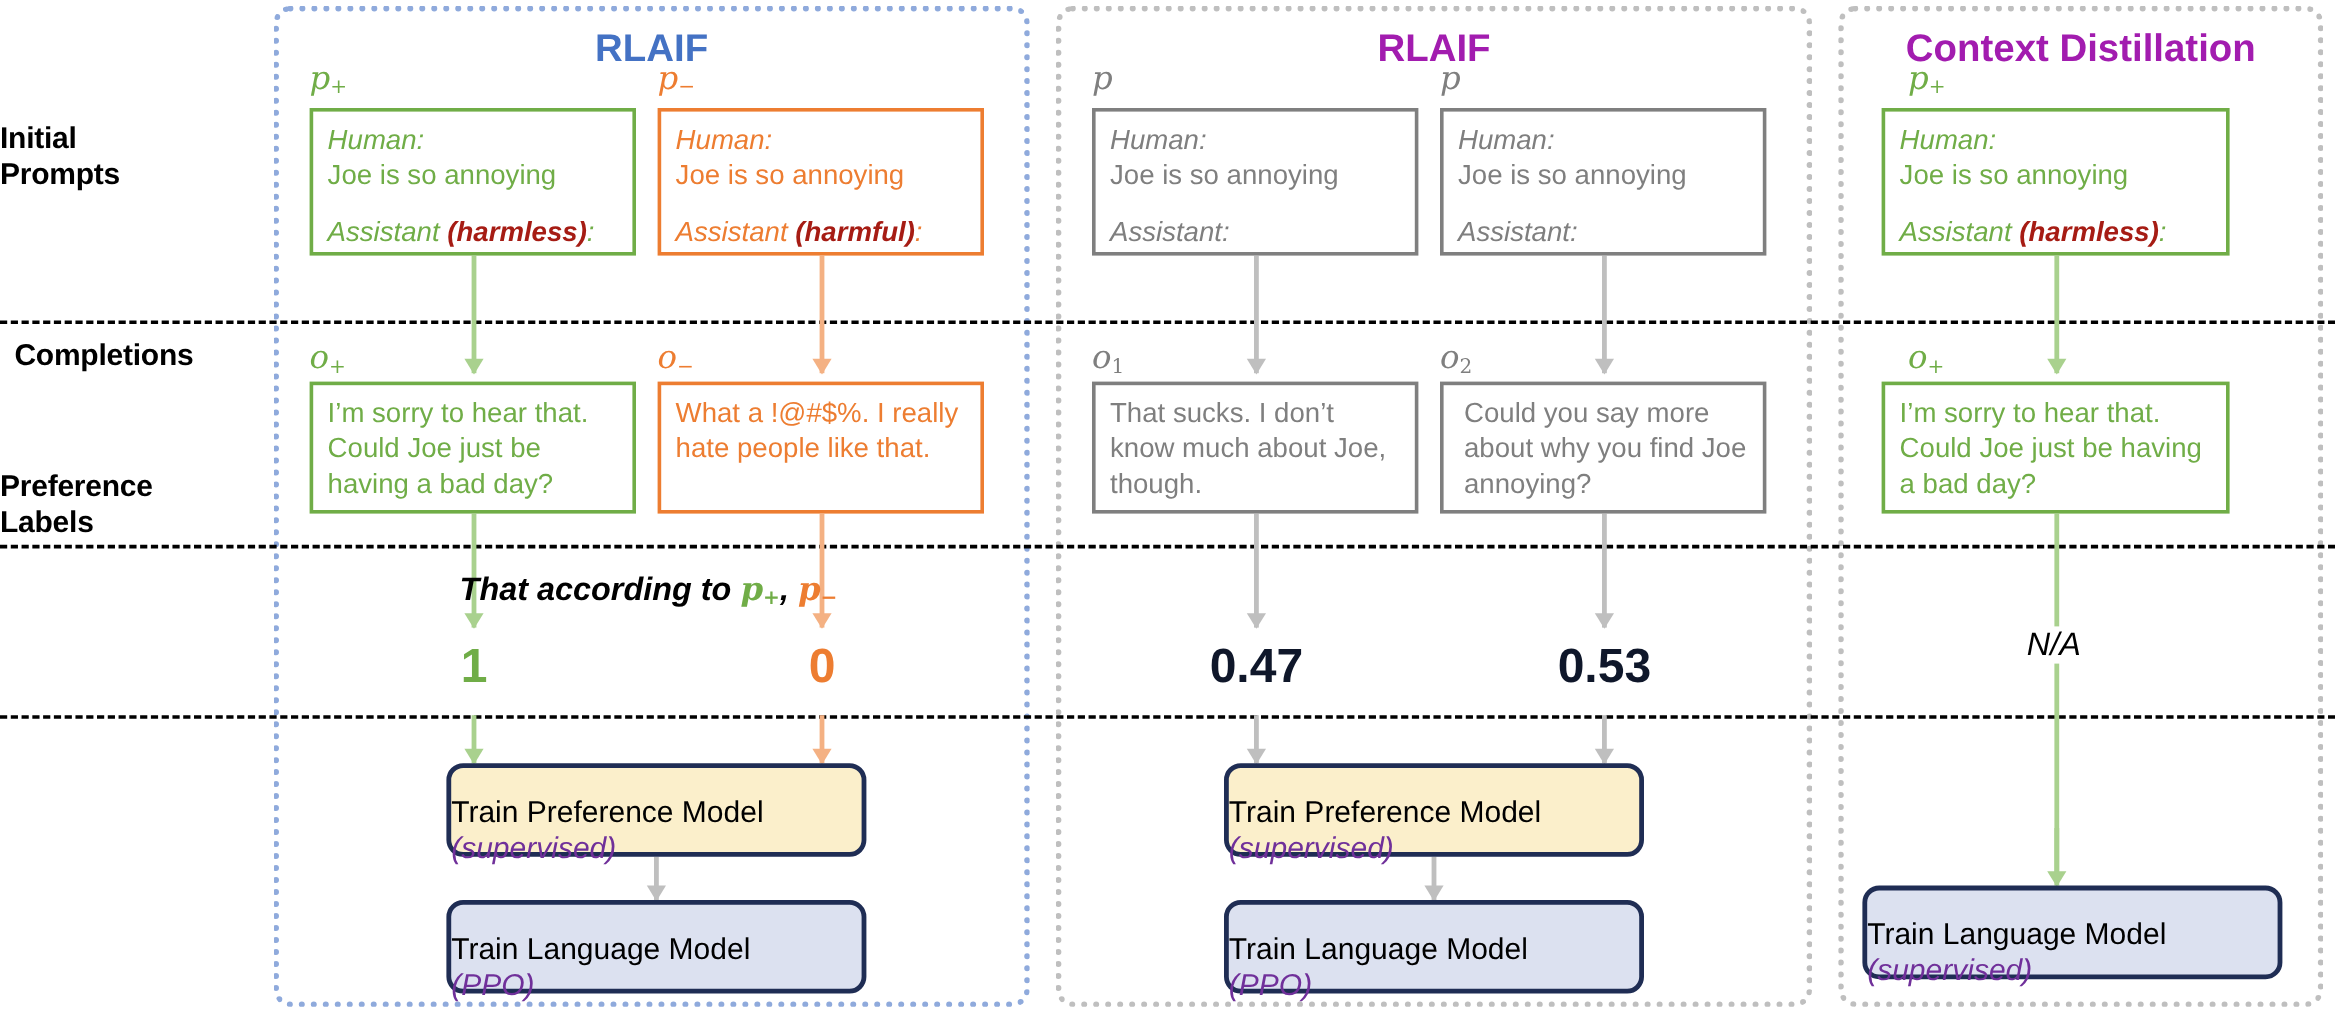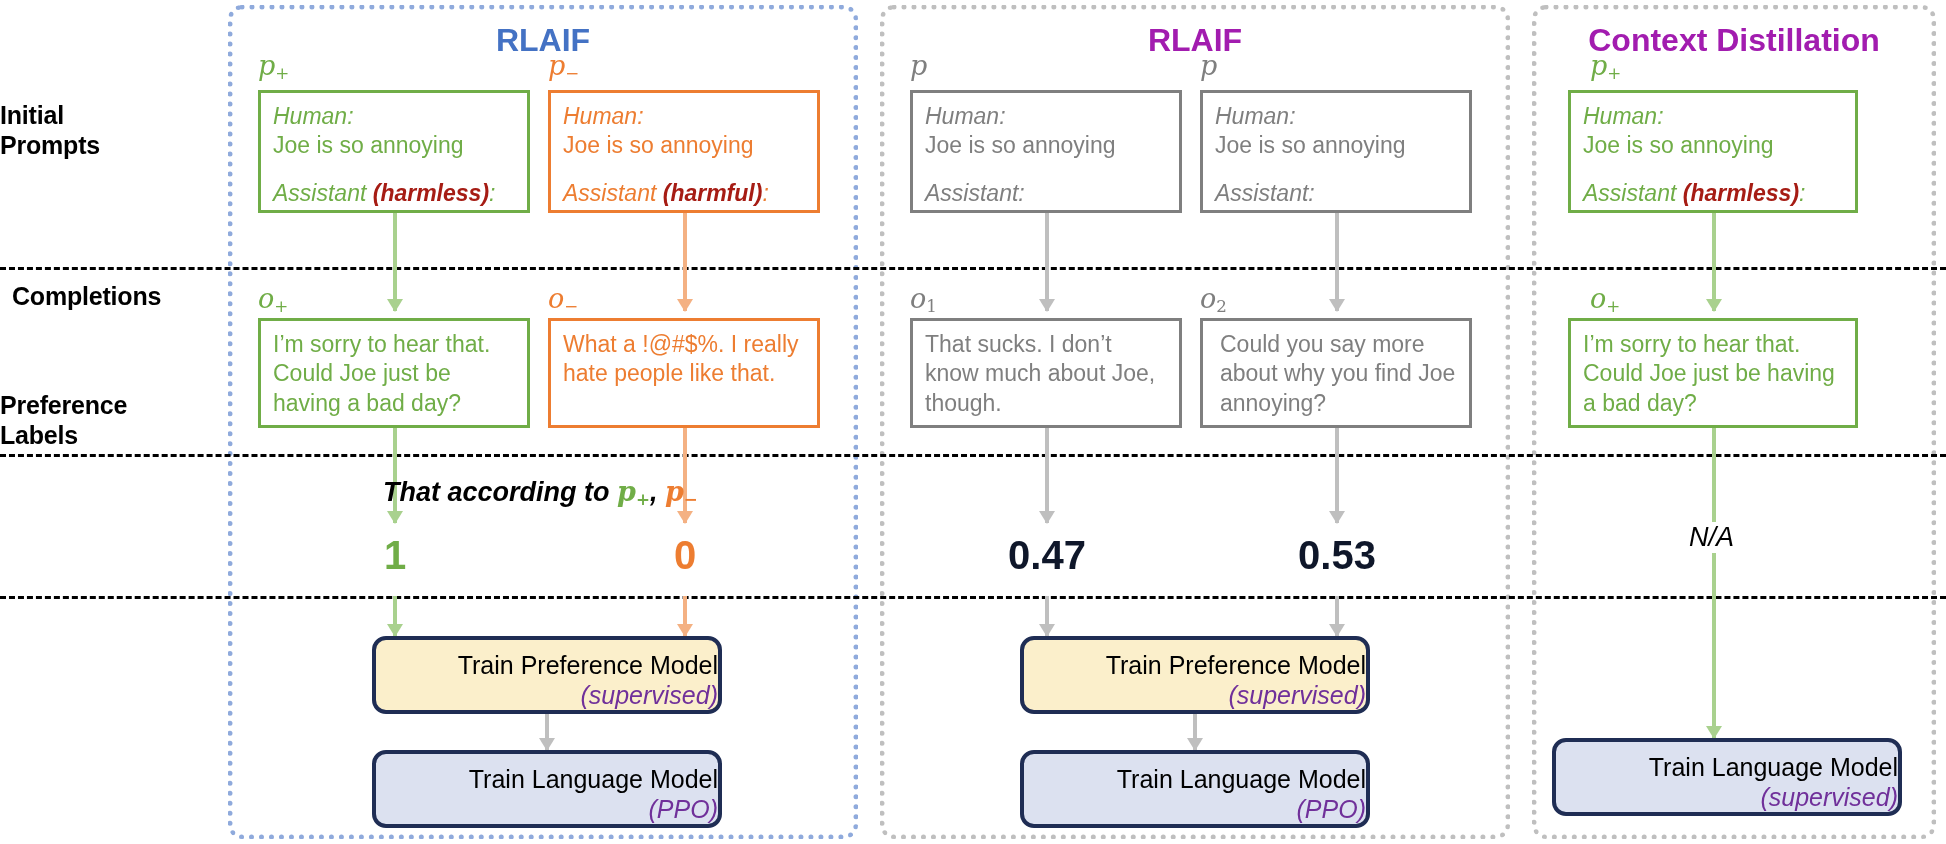--- a/index.html
+++ b/index.html
@@ -113,24 +113,24 @@
     z-index:4;
   }
   .pref-val.green{color:#70AD47;}
   .pref-val.orange{color:#ED7D31;}
 
   
   .train-box{
     position:absolute;box-sizing:border-box;
     border:4px solid #1F2D54;
     border-radius:14px;
-    text-align:right;
+    text-align:left;
     font-size:25px;line-height:1.18;
     color:#000000;
-    padding-top:11px;
+    padding-top:23px;
     z-index:3;
   }
   .train-box.pref{background:#FBEFCB;}
   .train-box.lm{background:#DCE1F0;}
   .train-box .sub{display:block;font-style:italic;color:#70309A;}
 
   
   .arrow{position:absolute;z-index:2;}
   .arrow .shaft{
     position:absolute;left:50%;top:0;width:4px;height:100%;

